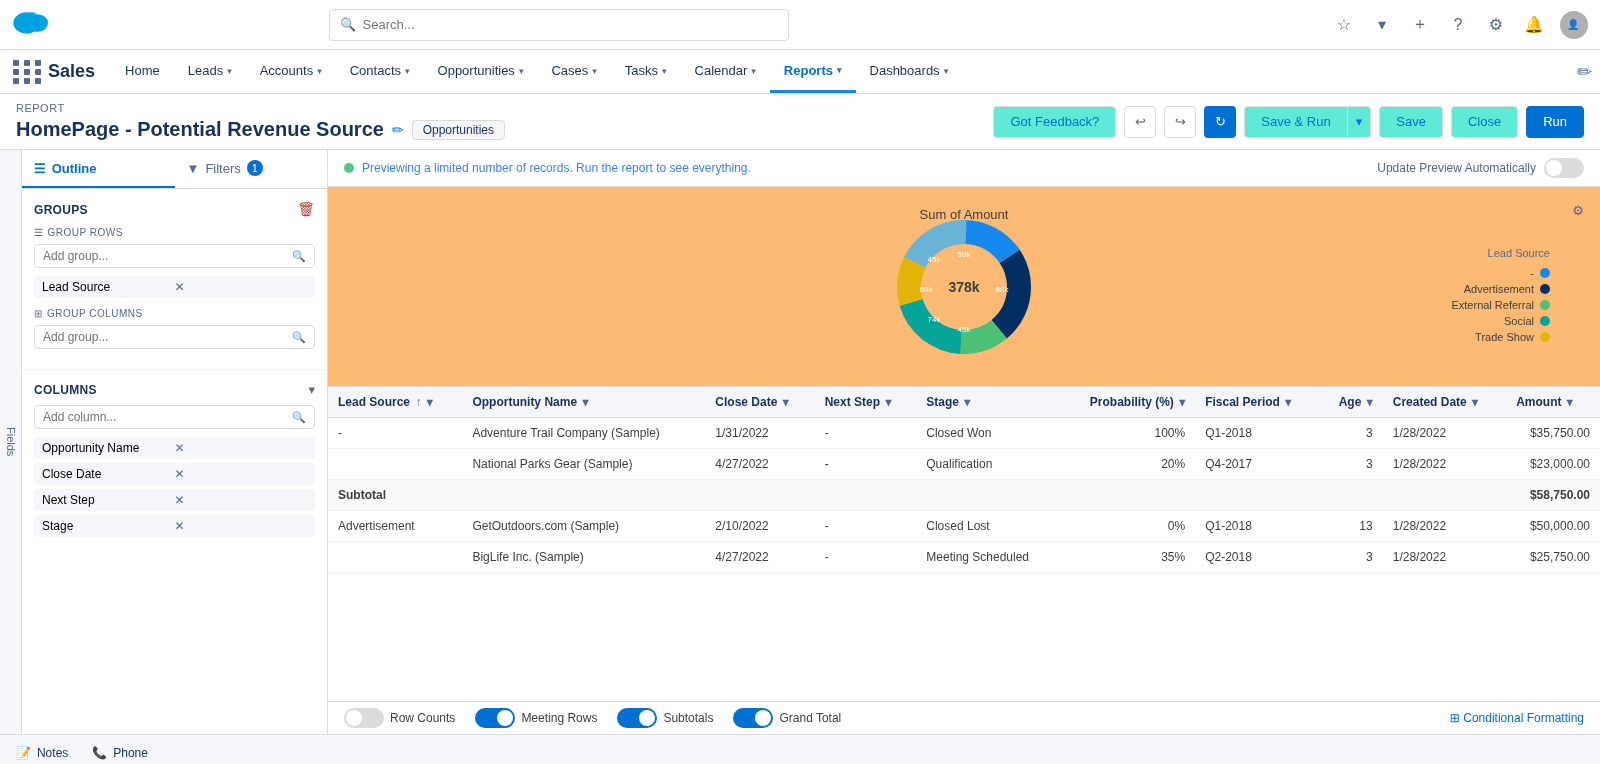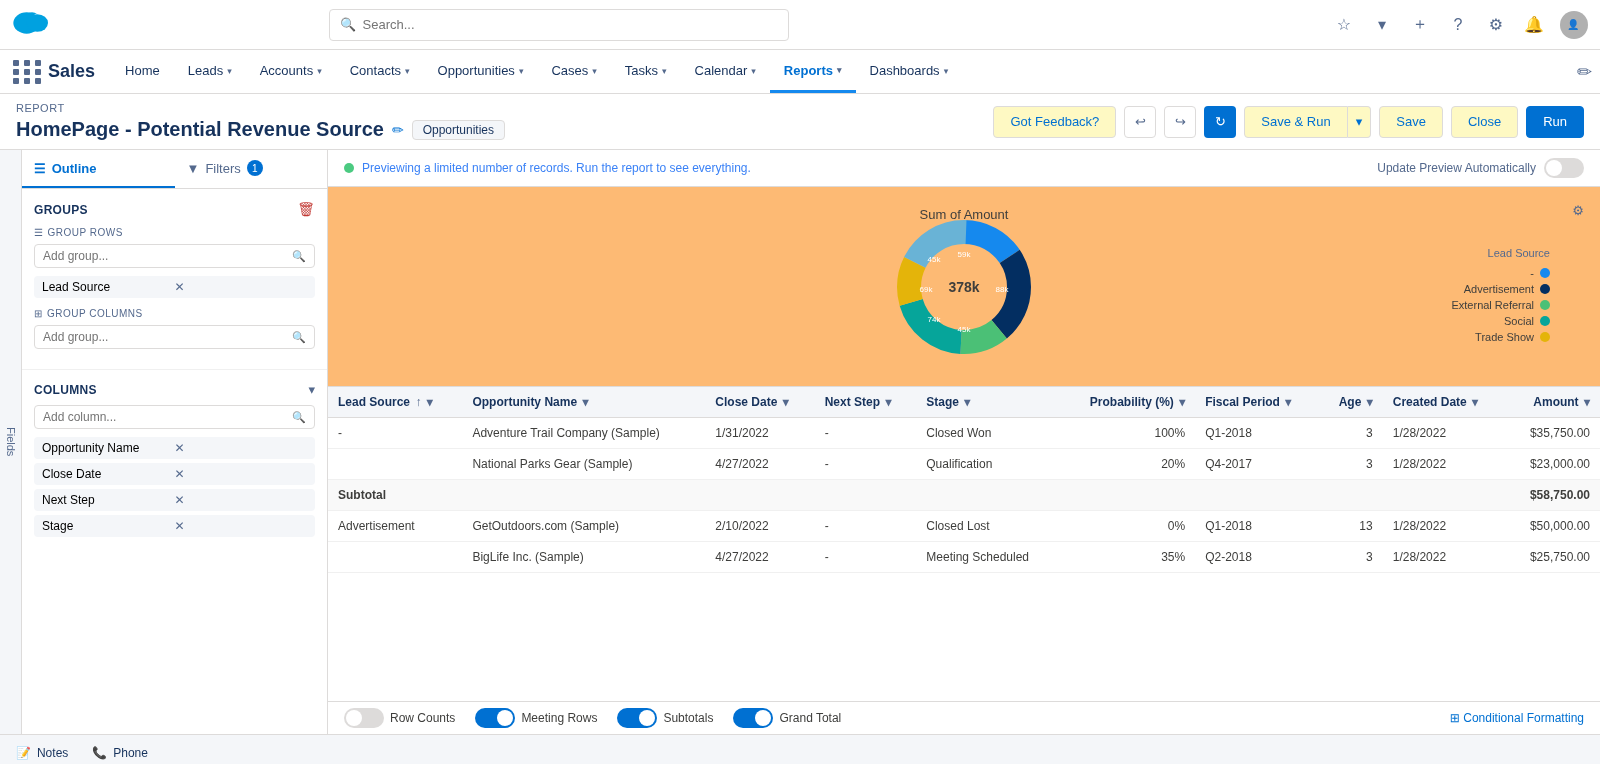--- a/index.html
+++ b/index.html
@@ -49,21 +49,21 @@
     .report-header-left { display: flex; flex-direction: column; gap: 4px; }
     .report-label { font-size: 11px; color: #54698d; text-transform: uppercase; letter-spacing: 0.5px; }
     .report-title-row { display: flex; align-items: center; gap: 8px; padding-bottom: 8px; }
     .report-title { font-size: 20px; font-weight: 600; color: #16325c; }
     .edit-pencil { color: #0070d2; cursor: pointer; font-size: 14px; }
     .report-badge {
       background: #f4f6f9; border: 1px solid #dddbda; border-radius: 4px;
       padding: 2px 10px; font-size: 12px; color: #16325c;
     }
     .report-header-right { display: flex; align-items: center; gap: 8px; padding-bottom: 8px; }
-    .btn { padding: 0 16px; height: 32px; border-radius: 4px; cursor: pointer; font-size: 13px; display: flex; align-items: center; gap: 4px; border: 1px solid #dddbda; background: #fef9c3; color: #0070d2; white-space: nowrap; }
+    .btn { padding: 0 16px; height: 32px; border-radius: 4px; cursor: pointer; font-size: 13px; display: flex; align-items: center; gap: 4px; border: 1px solid #dddbda; background: #5eead4; color: #0070d2; white-space: nowrap; }
     .btn-primary { background: #0070d2; color: #fff; border-color: #0070d2; }
     .btn-outline { border: 1px solid #dddbda; }
     .btn-undo { background: #fff; border: 1px solid #dddbda; color: #54698d; width: 32px; padding: 0; justify-content: center; }
     .btn-refresh { background: #0070d2; color: #fff; border: none; width: 32px; padding: 0; justify-content: center; border-radius: 4px; }
     .btn-save-group { display: flex; }
     .btn-save-group .btn { border-radius: 4px 0 0 4px; }
     .btn-save-group .btn-caret { border-radius: 0 4px 4px 0; border-left: none; padding: 0 8px; }
 
     
     .main-layout { display: flex; height: calc(764px - 50px - 44px - 50px - 36px); }
@@ -438,21 +438,21 @@
               <span class="filter-icon">▾</span>
             </th>
             <th style="text-align:right;">
               <span>Age</span>
               <span class="filter-icon">▾</span>
             </th>
             <th>
               <span>Created Date</span>
               <span class="filter-icon">▾</span>
             </th>
-            <th style="text-align:right;">
+            <th style="text-align:left;">
               <span>Amount</span>
               <span class="filter-icon">▾</span>
             </th>
           </tr>
         </thead>
         <tbody id="table-body">
         <tr>
               <td>-</td>
               <td>Adventure Trail Company (Sample)</td>
               <td>1/31/2022</td>

